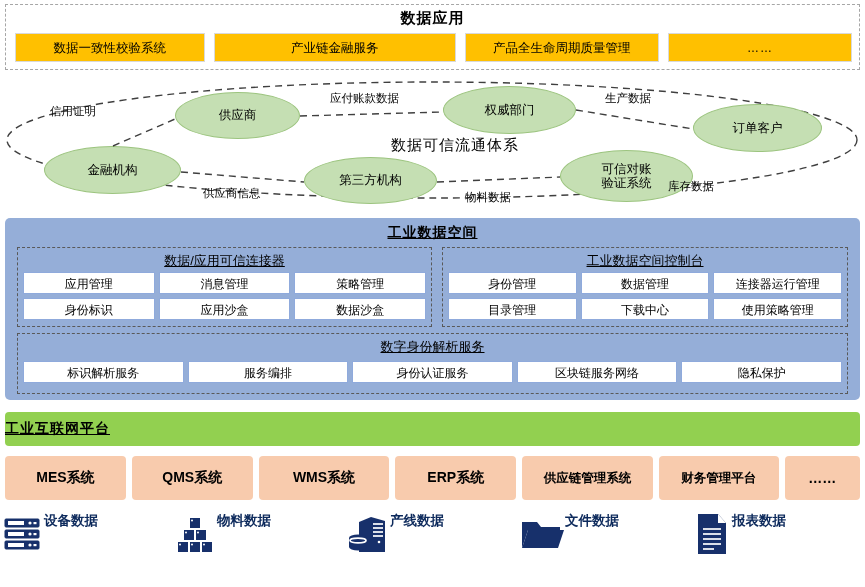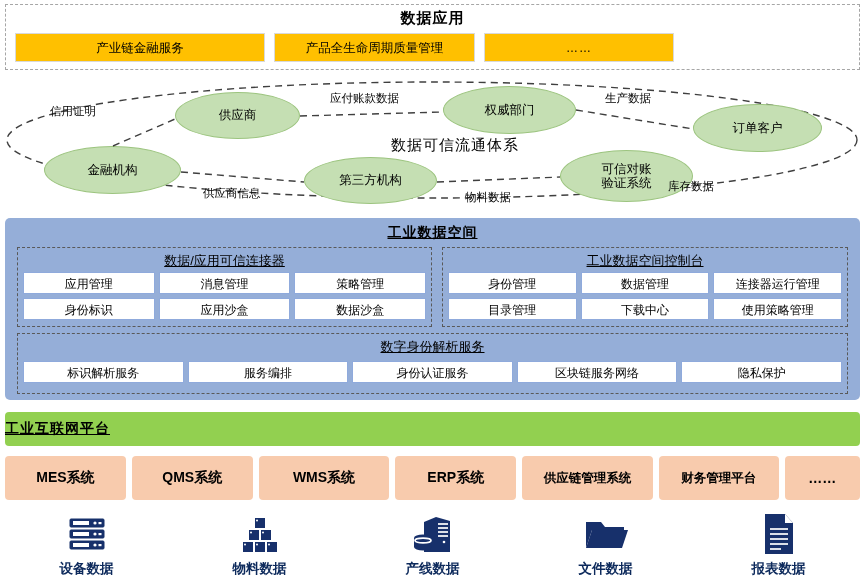--- a/index.html
+++ b/index.html
@@ -224,22 +224,21 @@
   #icon-row {
     position: absolute;
     left: 0;
     top: 510px;
     width: 865px;
     display: flex;
   }
   .icon-item {
     flex: 1;
     display: flex;
-    flex-direction: column;
-    align-items: center;
+    flex-direction: row;
   }
   .icon-glyph {
     height: 48px;
     display: flex;
     align-items: center;
     justify-content: center;
   }
   .icon-label {
     margin-top: 2px;
     font-size: 13.5px;
@@ -247,20 +246,21 @@
     color: #0d2a5c;
     white-space: nowrap;
   }
 </style>
 </head>
 <body>
 
 <div id="app-layer">
   <div id="app-layer-title">数据应用</div>
   <div id="app-boxes">
+    <div class="app-box w1">数据一致性校验系统</div>
     <div class="app-box w2">产业链金融服务</div>
     <div class="app-box w3">产品全生命周期质量管理</div>
     <div class="app-box w4">……</div>
   </div>
 </div>
 
 <div id="flow-layer">
 
   <svg id="flow-svg" width="865" height="140">
 

